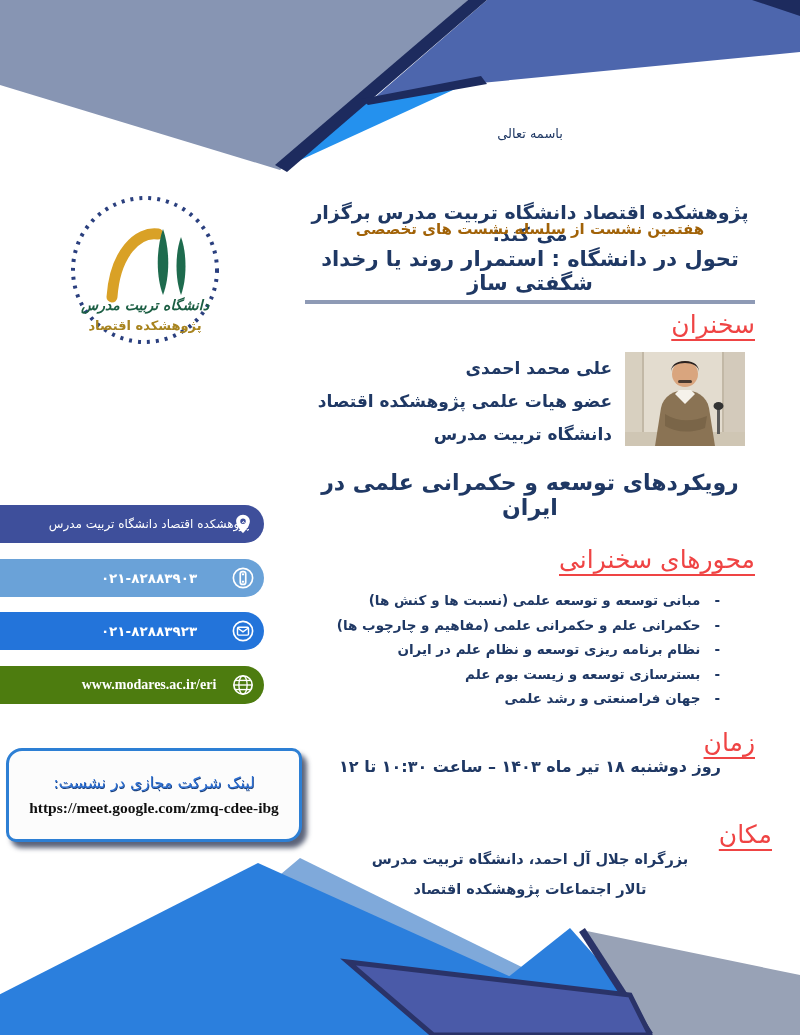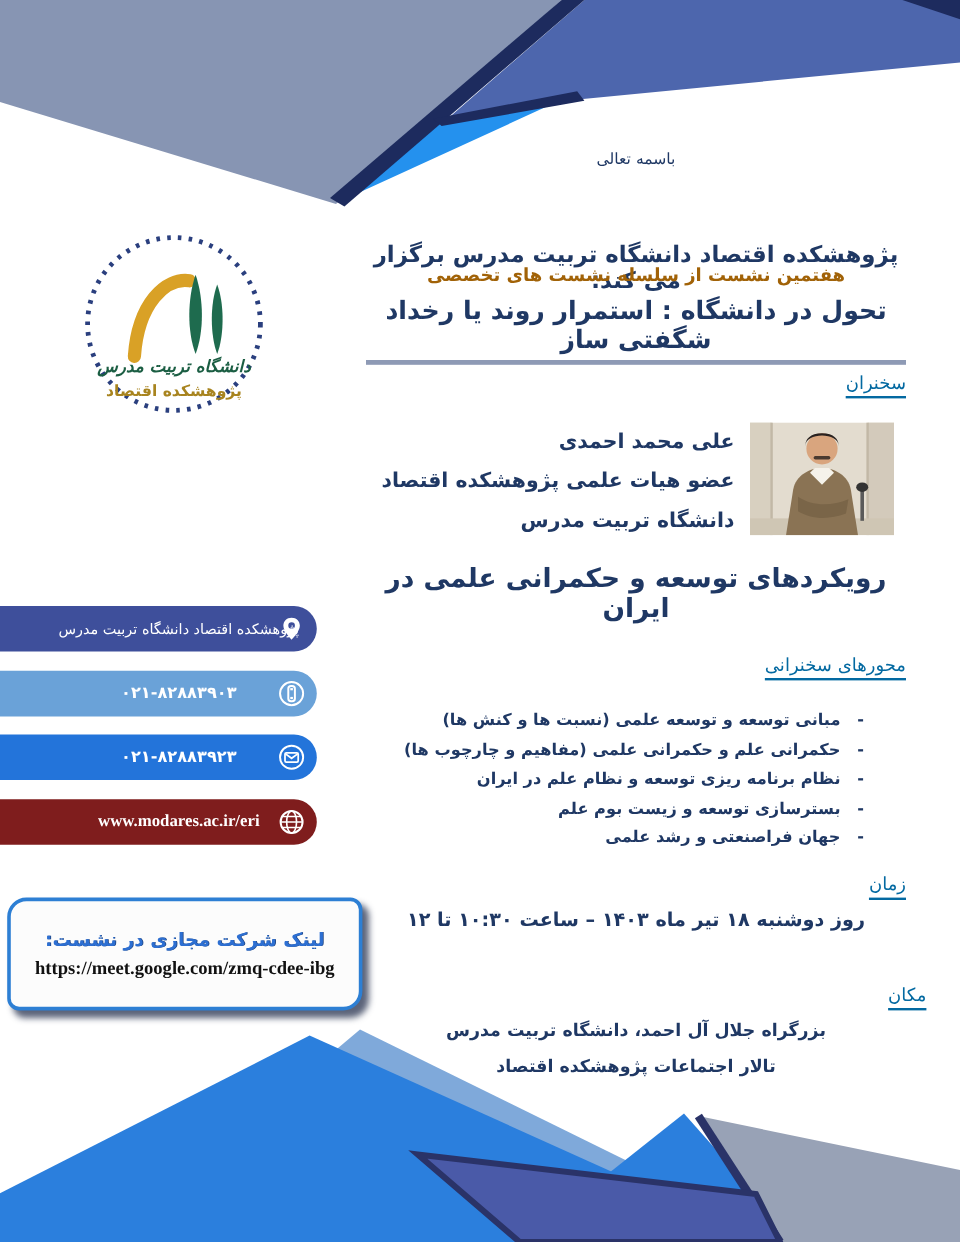--- a/index.html
+++ b/index.html
@@ -14,21 +14,21 @@
   
   .center-col{left:300px;width:460px;text-align:center;}
   .bismillah{top:126px;font-size:13px;color:#1f3864;}
   .organizer{top:181px;font-size:19px;font-weight:bold;color:#1f3864;margin-top:20px;}
   .series{top:220px;font-size:15px;font-weight:bold;color:#a16207;}
   .session-title{top:247px;font-size:21px;font-weight:bold;color:#1f3864;}
 
   .divider{top:300px;left:305px;width:450px;height:4px;background:#8e9ab5;}
 
   .section-head{
-    font-size:15px;color:#0369a1;text-decoration:underline;
+    font-size:25px;color:#ef4444;text-decoration:underline;
     text-underline-offset:6px;text-decoration-thickness:1.5px;
   }
   .head-speaker{top:310px;right:45px;}
   .head-topics{top:545px;right:45px;}
   .head-time{top:728px;right:45px;}
   .head-place{top:820px;right:28px;}
 
   .speaker-text{top:352px;right:188px;text-align:right;color:#1f3864;
     font-size:17px;font-weight:bold;line-height:33px;}
   .photo{top:352px;right:55px;width:120px;height:94px;}
@@ -48,35 +48,35 @@
   
   .pill{
     left:0;height:38px;width:264px;border-radius:0 19px 19px 0;
     display:flex;align-items:center;justify-content:center;
     color:#ffffff;direction:rtl;
   }
   .pill .txt{flex:1;text-align:center;padding-left:34px;}
   .pill-addr{top:505px;background:#3e4f9b;font-size:12px;}
   .pill-phone{top:559px;background:#6aa2d8;font-size:13.5px;font-weight:bold;}
   .pill-mail{top:612px;background:#2374da;font-size:13.5px;font-weight:bold;}
-  .pill-web{top:666px;background:#7f1d1d;font-size:14px;font-weight:bold;
+  .pill-web{top:666px;background:#4d7c0f;font-size:14px;font-weight:bold;
     font-family:"Liberation Serif",serif;}
   .pill-icon{
     position:absolute;right:10px;top:50%;transform:translateY(-50%);
     width:22px;height:22px;
   }
 
   
   .meet-box{
     left:6px;top:748px;width:290px;height:88px;
     background:#fcfcfc;border:3px solid #2d7fd4;border-radius:16px 10px 16px 10px;
     box-shadow:5px 6px 5px rgba(38,48,78,0.75);
     display:flex;flex-direction:column;align-items:center;justify-content:center;gap:7px;
   }
-  .meet-label{font-size:15.5px;font-weight:bold;color:#2d6fd2;
+  .meet-label{font-size:15.5px;font-weight:normal;color:#2d6fd2;
     text-shadow:0.6px 0.6px 0 #1c3f78;}
   .meet-url{direction:ltr;font-size:15.5px;font-weight:bold;color:#111111;
     font-family:"Liberation Serif",serif;text-decoration:none;}
 
   
   .logo{top:193px;left:68px;width:154px;height:154px;}
 </style>
 </head>
 <body>
 

